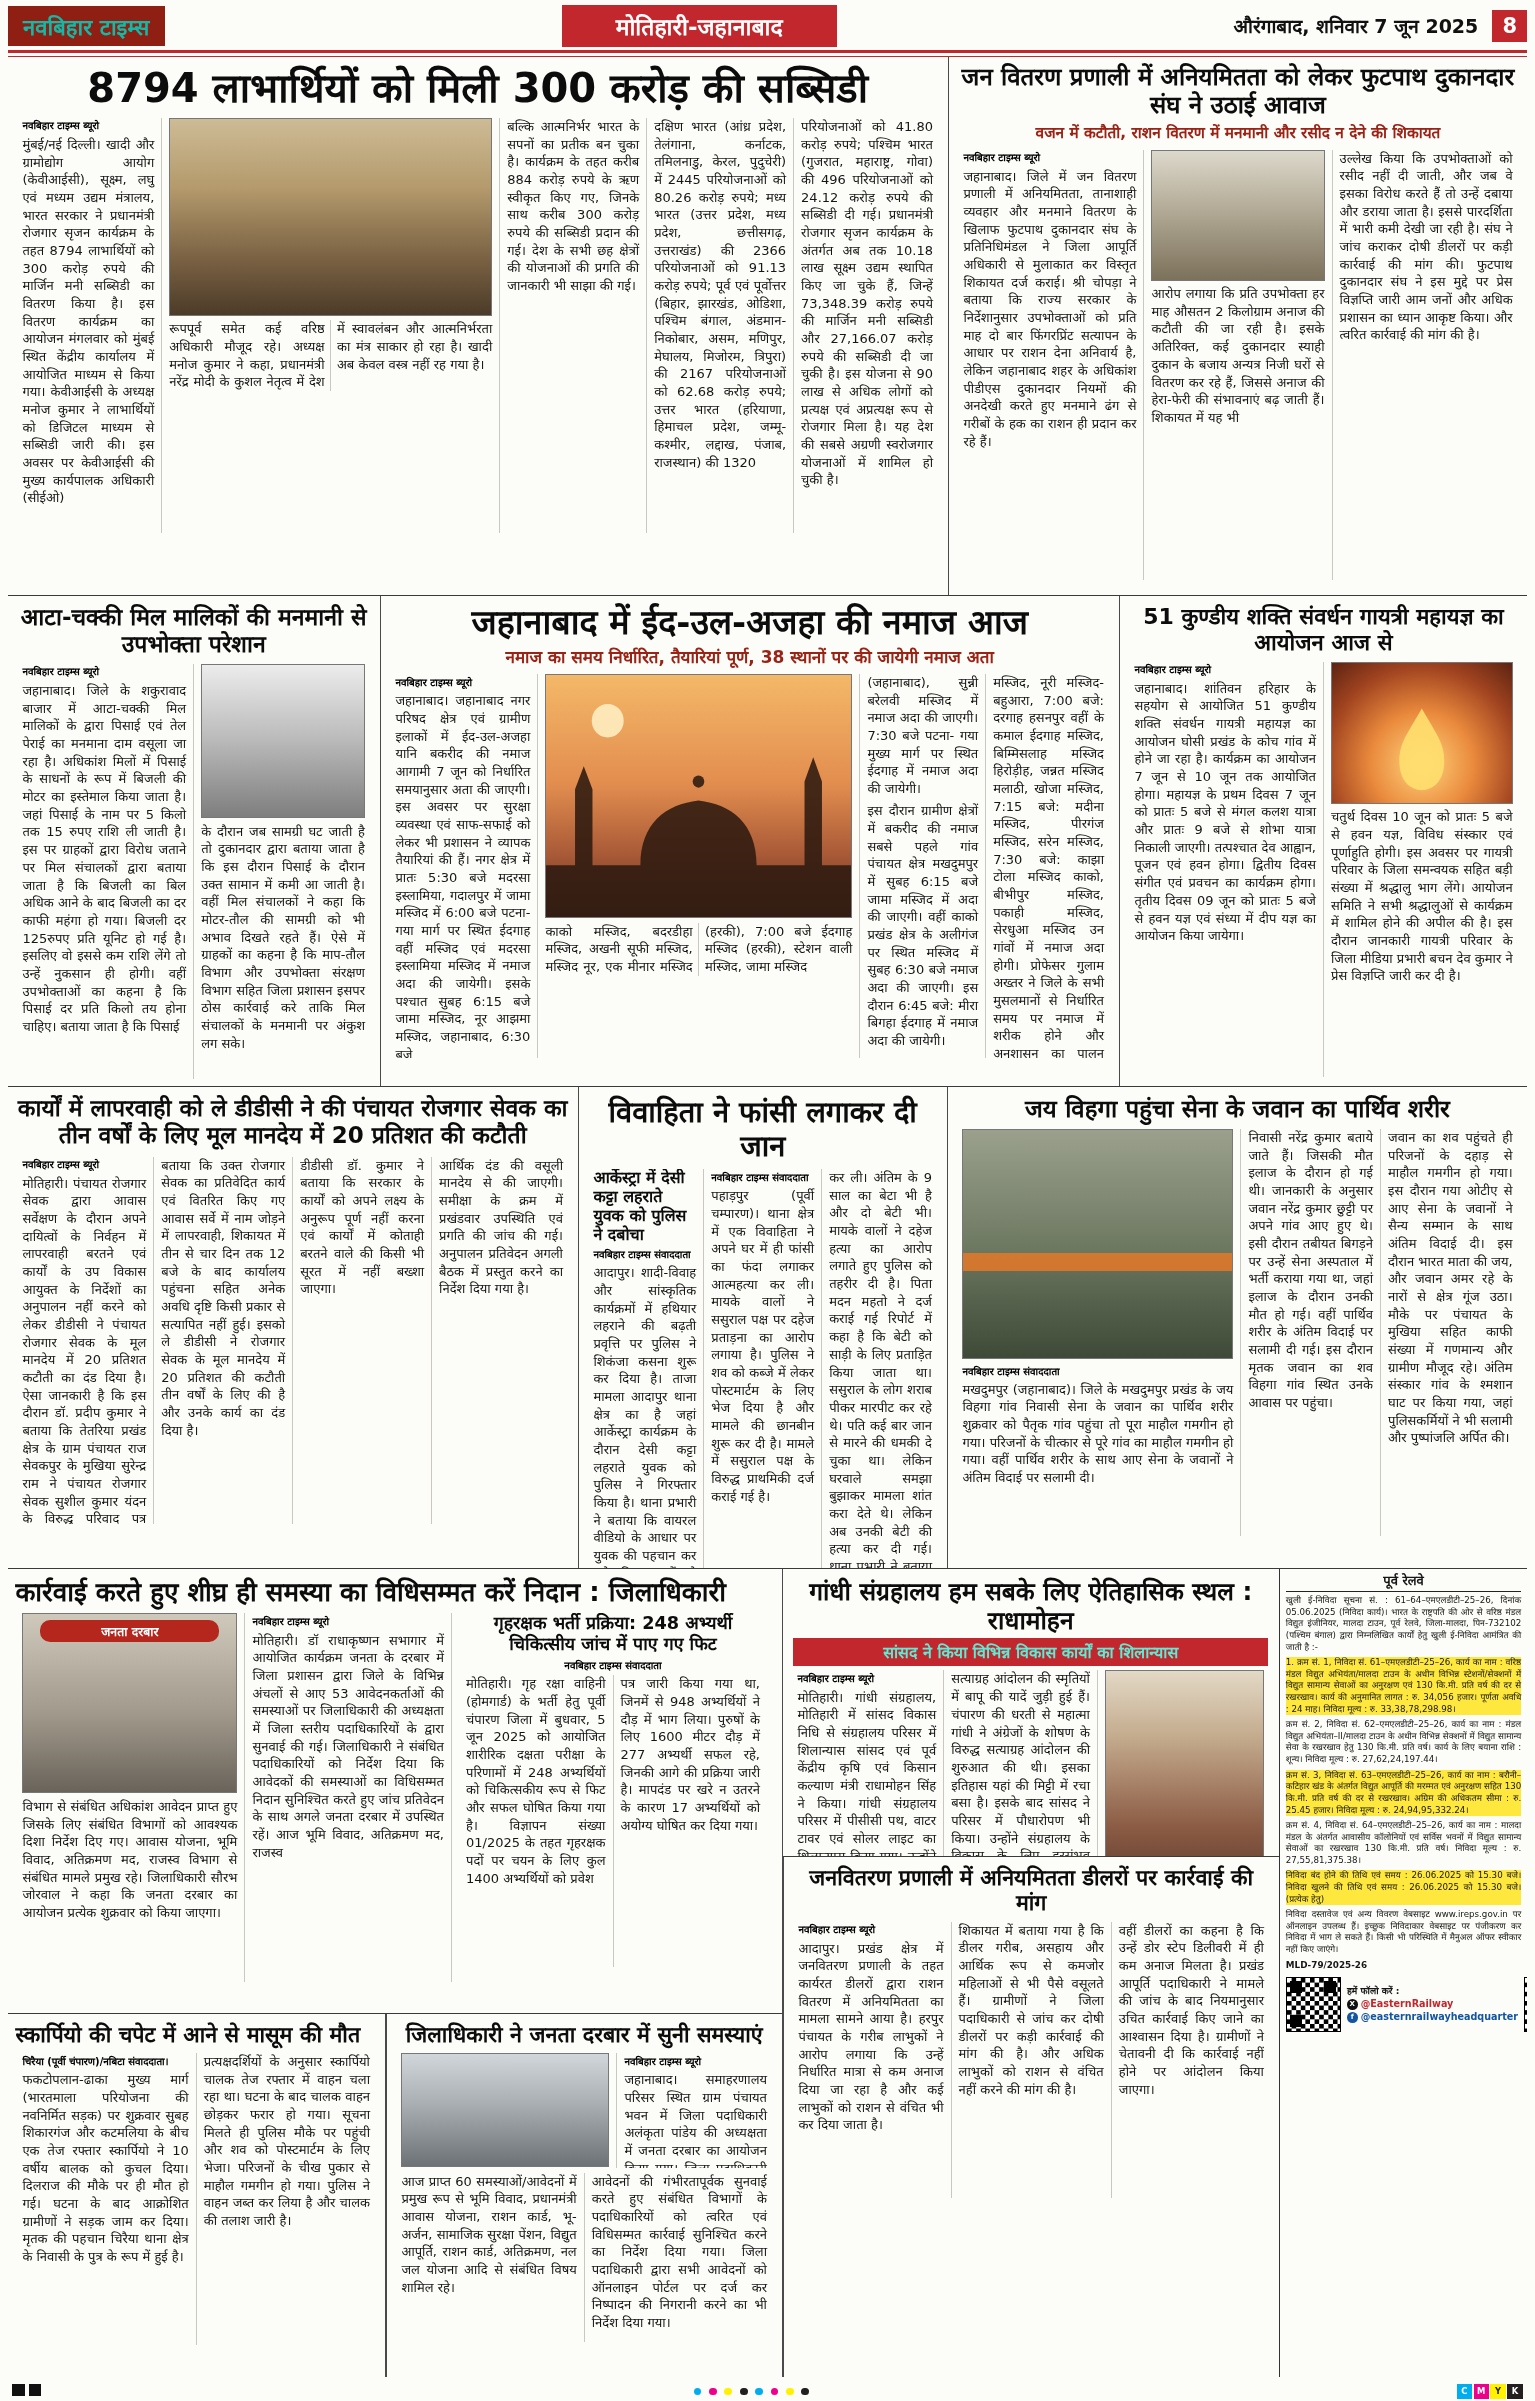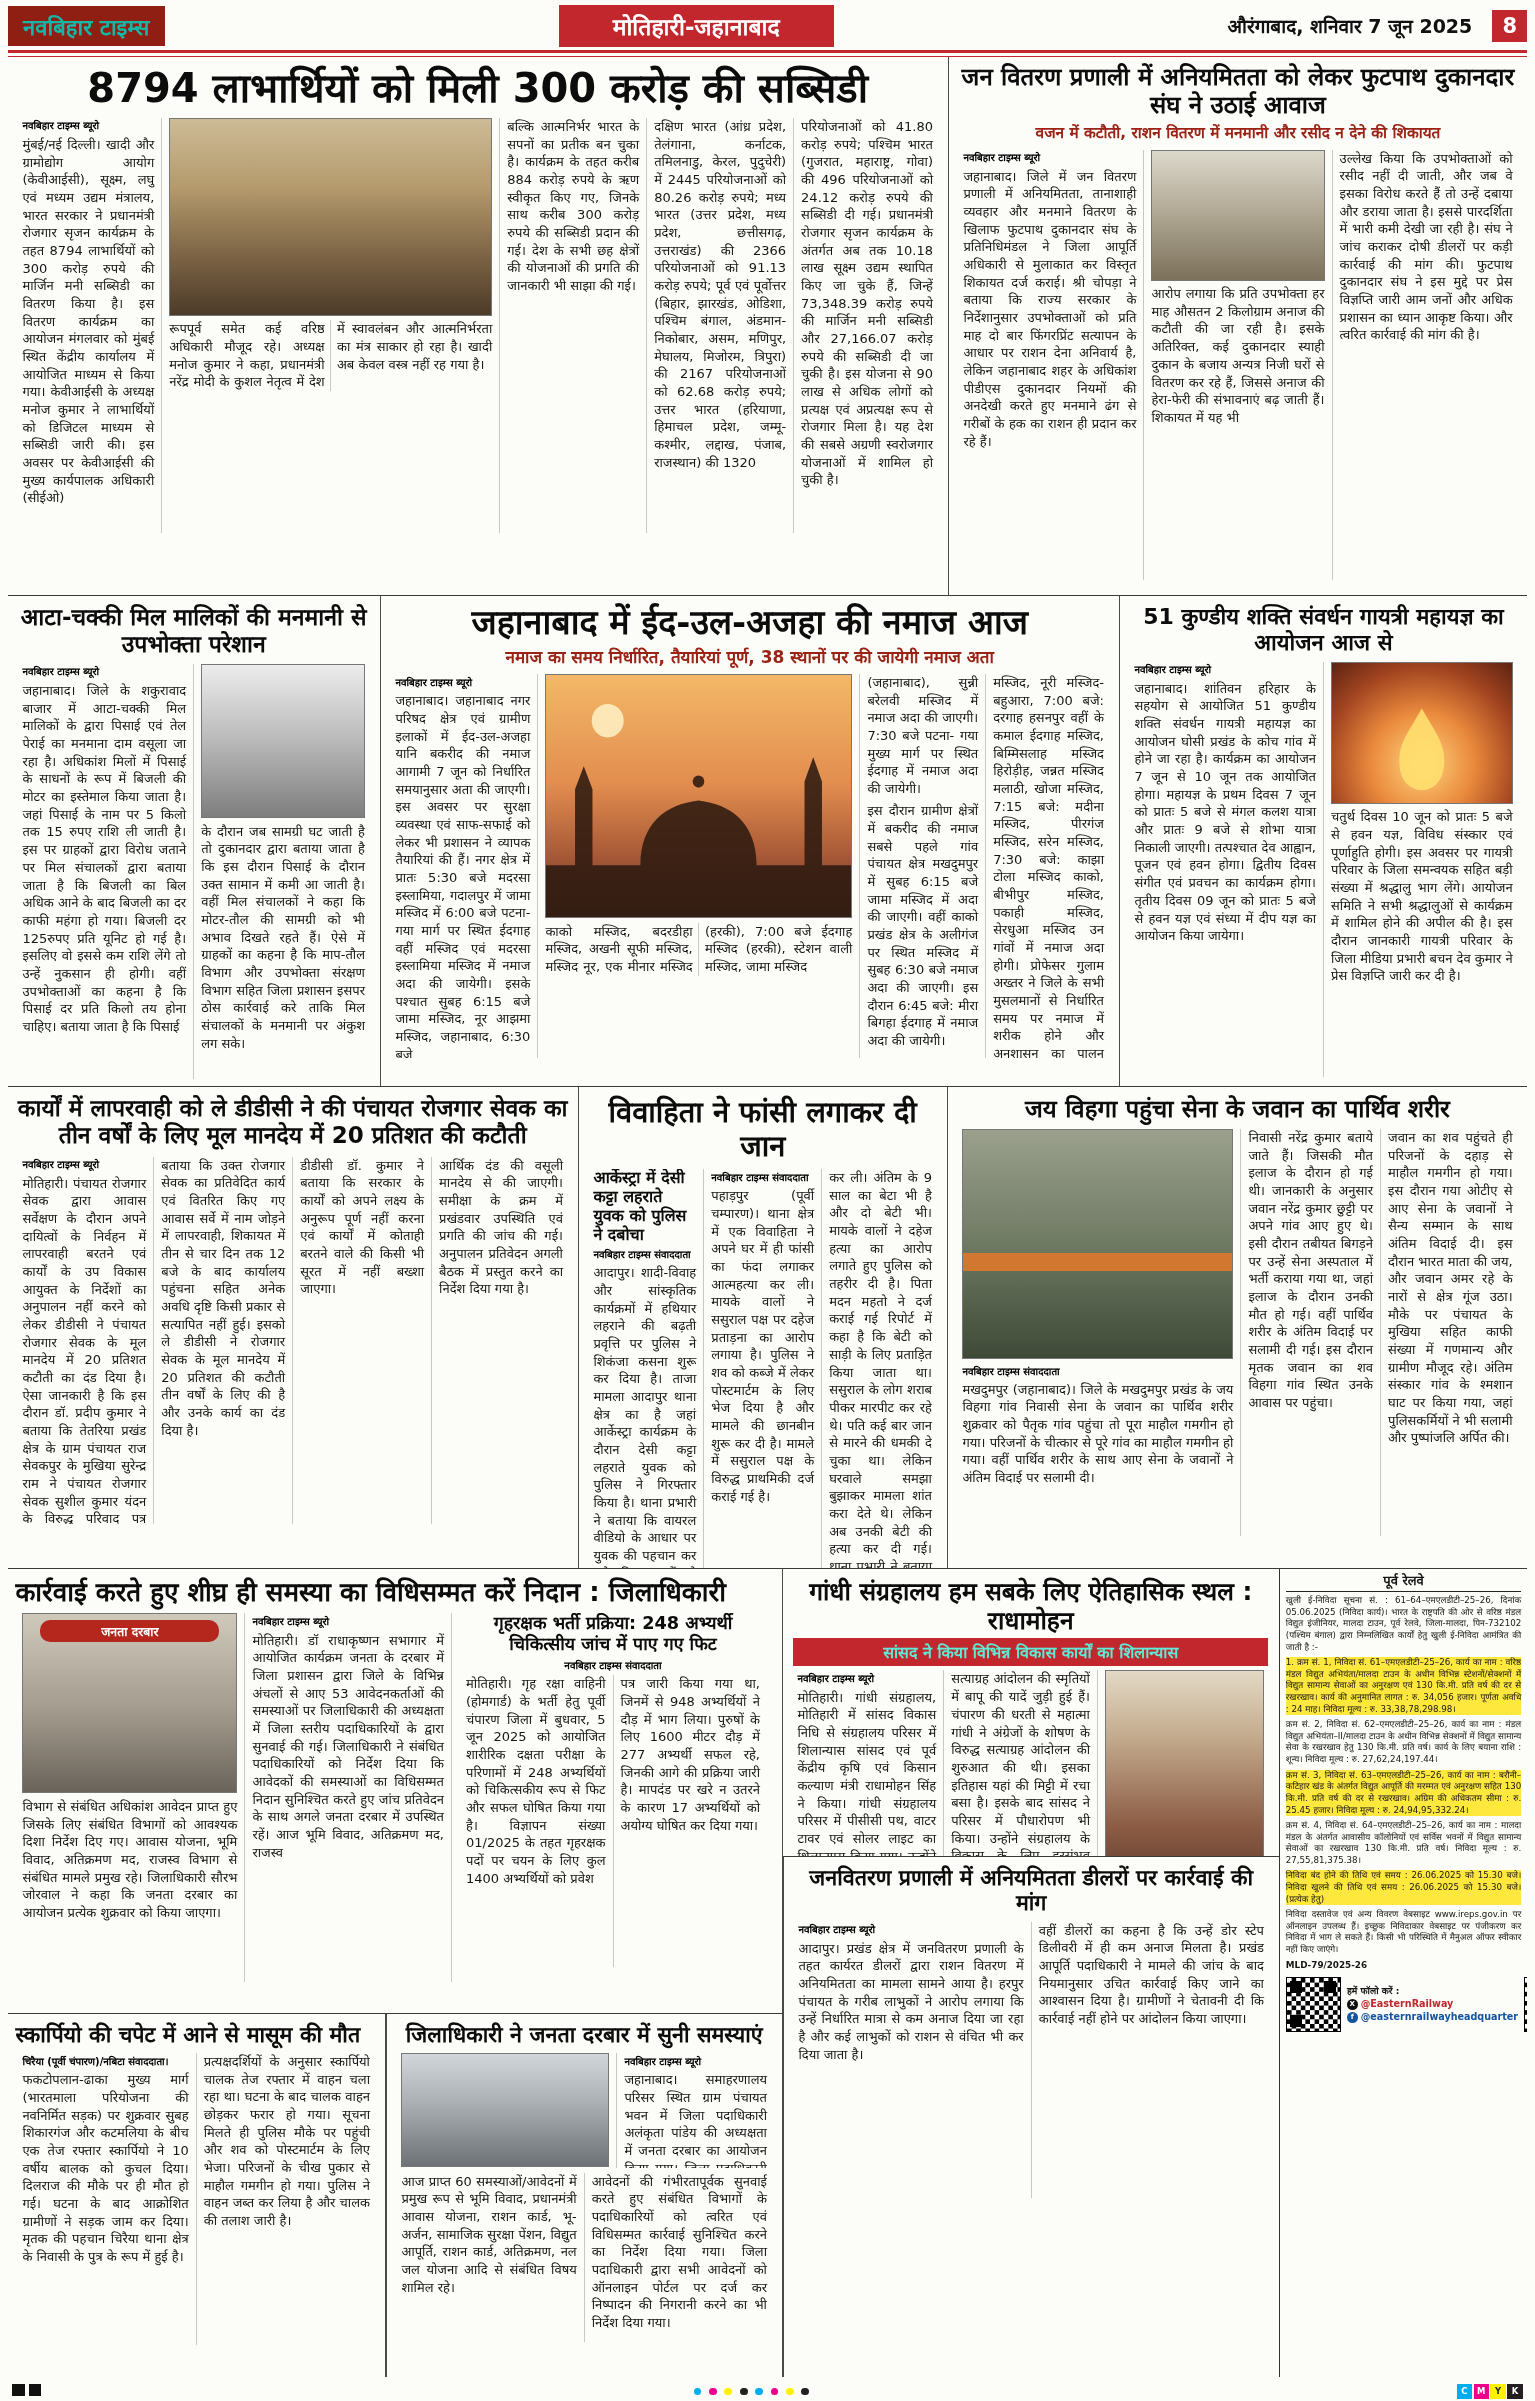--- a/index.html
+++ b/index.html
@@ -7,21 +7,21 @@
   .page {
     width:1535px; height:2401px; margin:0 auto; position:relative; overflow:hidden;
     background:#fcfcf8; color:#161616;
     font-family:"DejaVu Sans","Liberation Sans",sans-serif;
     padding:6.1px 7.7px 0;
   }
   
   .masthead { display:flex; align-items:center; height:40px; }
   .mast-left { background:#8e1f12; color:#14b8a6; font-size:22px; font-weight:800; padding:5.4px 15.4px; white-space:nowrap; }
   .mast-center { background:#c1272d; color:#fff; font-size:23px; font-weight:800; padding:5.4px 54px; margin:0 auto; white-space:nowrap; }
-  .mast-right { display:flex; align-items:center; gap:20px; font-size:19px; font-weight:700; color:#111; white-space:nowrap; }
+  .mast-right { display:flex; align-items:center; gap:14px; font-size:19px; font-weight:700; color:#111; white-space:nowrap; }
   .mast-page { background:#c1272d; color:#fff; min-width:35px; height:32px; display:flex; align-items:center; justify-content:center; font-size:21px; font-weight:800; }
   .red-rule { border-top:3.1px solid #c1272d; border-bottom:1.5px solid #c1272d; height:7px; margin-top:3.8px; }
   
   .row { display:flex; border-bottom:1.5px solid #3a3a3a; overflow:hidden; }
   .art { padding:4.6px 7.7px; overflow:hidden; height:100%; }
   .art + .art, .vsep { border-left:0.8px solid #4a4a4a; }
   .hl { font-weight:800; text-align:center; color:#0c0c0c; line-height:1.18; }
   .sub { font-weight:700; text-align:center; color:#9a2316; line-height:1.25; }
   .byline { font-weight:700; font-size:10px; margin:1.5px 0 3.1px; color:#000; }
   .cols { display:flex; align-items:stretch; overflow:hidden; }
@@ -342,20 +342,23 @@
 
           </div>
         </div>
       </article>
       <article class="art" style="flex:1 1 auto;">
         <h2 class="hl" style="font-size:21.5px; margin:3.1px 0 6.1px;">जनवितरण प्रणाली में अनियमितता डीलरों पर कार्रवाई की मांग</h2>
         <div class="cols" style="height:276px;">
           <div class="col">
             <div class="byline">नवबिहार टाइम्स ब्यूरो</div>
             <p class="body-txt">आदापुर। प्रखंड क्षेत्र में जनवितरण प्रणाली के तहत कार्यरत डीलरों द्वारा राशन वितरण में अनियमितता का मामला सामने आया है। हरपुर पंचायत के गरीब लाभुकों ने आरोप लगाया कि उन्हें निर्धारित मात्रा से कम अनाज दिया जा रहा है और कई लाभुकों को राशन से वंचित भी कर दिया जाता है।</p>
+          </div>
+          <div class="col">
+            <p class="body-txt">शिकायत में बताया गया है कि डीलर गरीब, असहाय और आर्थिक रूप से कमजोर महिलाओं से भी पैसे वसूलते हैं। ग्रामीणों ने जिला पदाधिकारी से जांच कर दोषी डीलरों पर कड़ी कार्रवाई की मांग की है। और अधिक लाभुकों को राशन से वंचित नहीं करने की मांग की है।</p>
           </div>
           <div class="col">
             <p class="body-txt">वहीं डीलरों का कहना है कि उन्हें डोर स्टेप डिलीवरी में ही कम अनाज मिलता है। प्रखंड आपूर्ति पदाधिकारी ने मामले की जांच के बाद नियमानुसार उचित कार्रवाई किए जाने का आश्वासन दिया है। ग्रामीणों ने चेतावनी दी कि कार्रवाई नहीं होने पर आंदोलन किया जाएगा।</p>
           </div>
         </div>
       </article>
     </div>
 
     <aside class="rail" style="flex:1 1 auto;">
       <div class="rail-head">पूर्व रेलवे</div>

